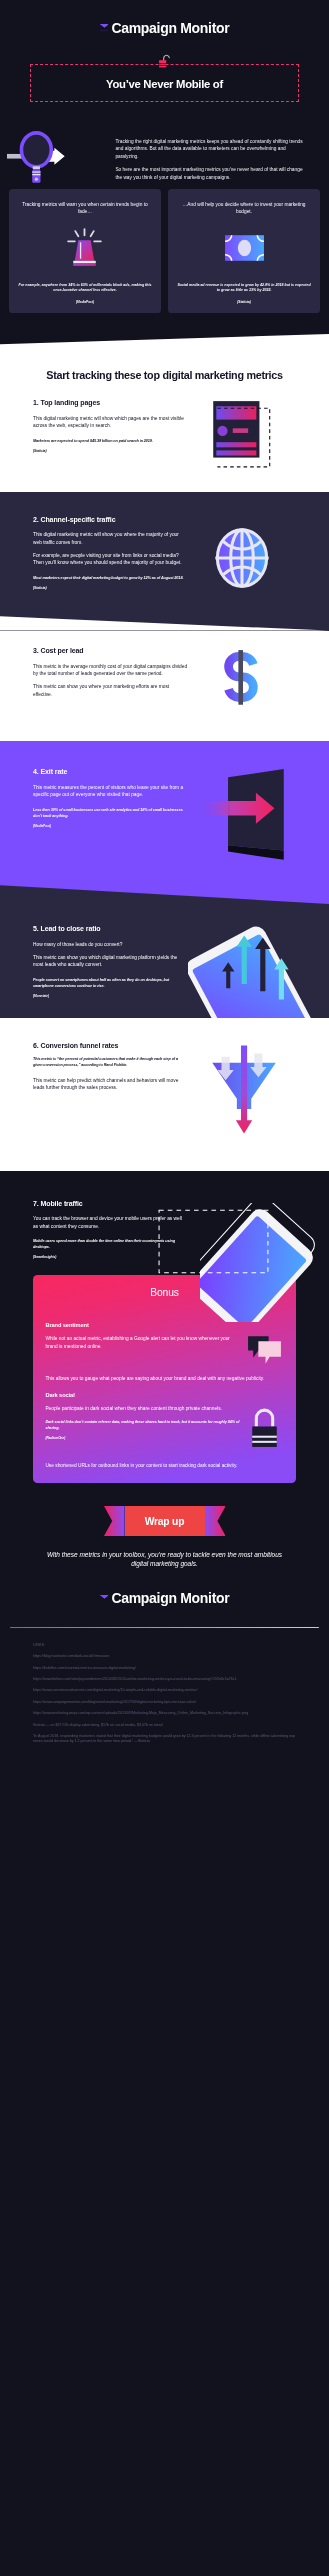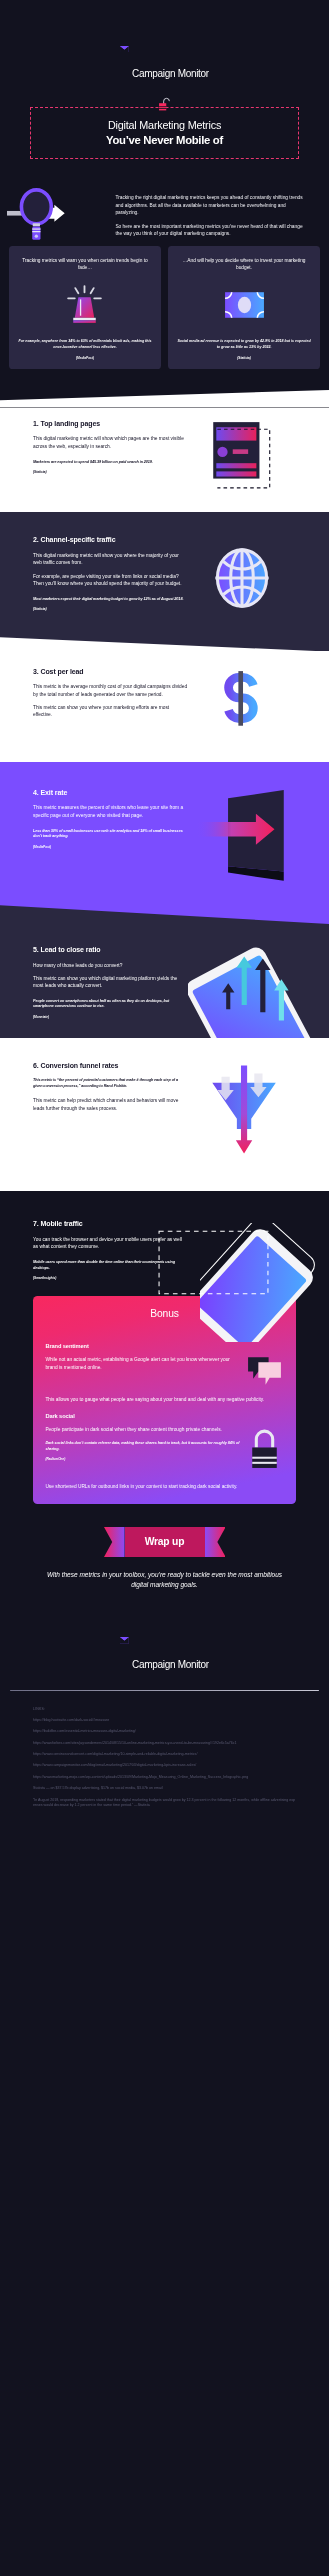--- a/index.html
+++ b/index.html
@@ -24,21 +24,21 @@
     font-weight:bold; font-size:7px; letter-spacing:-0.1px;
     line-height:1.2;
   }
   .body-t { font-size:4.8px; line-height:1.55; font-weight:400; }
   .bold-t { font-size:3.8px; line-height:1.5; font-weight:bold; font-style:italic; letter-spacing:-0.1px;}
   .src-t  { font-size:3.2px; font-weight:bold; font-style:italic; }
 
   
   .logo { display:flex; align-items:center; justify-content:center; gap:3.1px; }
   .logo-mark { width:8.8px; height:6.7px; display:block; }
-  .logo-word { font-size:10px; font-weight:normal; letter-spacing:-0.3px; color:#fff;margin-top:48px; }
+  .logo-word { font-size:14px; font-weight:bold; letter-spacing:-0.3px; color:#fff; }
 
   
   .header { padding-top:19.6px; padding-bottom:0; }
   .lock-wrap { display:flex; justify-content:center; margin-top:18.6px; margin-bottom:-6.2px; position:relative; z-index:3;}
   .title-box {
     margin:0 30px; border:0.7px dashed #e8366f; border-radius:0.5px;
     padding:11.3px 5.2px 10.3px; text-align:center;
   }
   .title-line1 { font-size:10.8px; font-weight:400; letter-spacing:-0.2px; line-height:1.25; }
   .title-line2 { font-size:11.3px; font-weight:bold; letter-spacing:-0.3px; line-height:1.25; margin-top:1px;}
@@ -93,21 +93,21 @@
   .bonus .bold-t { margin-top:7.7px; display:block;}
   .bonus .src-t { margin-top:4.6px; display:block;}
   .bonus-row { display:flex; align-items:flex-start; gap:5.2px; }
   .bonus-row .t { flex:1; }
 
   
   .ribbon-wrap { display:flex; justify-content:center; padding:23px 0 0; }
   .ribbon { position:relative; display:flex; align-items:center; }
   .ribbon .tail { width:20.6px; height:30px; }
   .ribbon .mid {
-    background:#be185d; height:30px; min-width:80px; display:flex;
+    background:#ef4444; height:30px; min-width:80px; display:flex;
     align-items:center; justify-content:center;
     font-size:10.3px; font-weight:bold; letter-spacing:-0.2px;
   }
   .wrapup-txt {
     text-align:center; font-style:italic; font-size:6.5px; line-height:1.45;
     padding:13.4px 44px 0; color:#fff;
   }
 
   
   .foot-logo { padding:21.7px 0 0; }
@@ -136,21 +136,20 @@
     <div class="lock-wrap">
       <svg width="14.4" height="15.5" viewBox="0 0 28 30">
         <path d="M13 13V8a5.5 5.5 0 0 1 11 0" fill="none" stroke="#d9d9e3" stroke-width="1.8"></path>
         <rect x="4" y="12" width="14" height="14" fill="#f8285f"></rect>
         <rect x="4" y="18" width="14" height="1.6" fill="#12121f"></rect>
         <rect x="4" y="21.5" width="14" height="1.6" fill="#12121f"></rect>
       </svg>
     </div>
 
     <div class="title-box">
-      <div class="title-line1">Digital Marketing Metrics</div>
       <div class="title-line2">You’ve Never Mobile of</div>
     </div>
 
     <div class="intro">
       <span>
         <svg width="103" height="62" viewBox="0 0 200 120">
           <rect x="0" y="56" width="70" height="9" fill="#bfbfcc"></rect>
           <polygon points="46,50 92,50 92,44 112,60.5 92,77 92,71 46,71" fill="#ffffff"></polygon>
           <ellipse cx="57" cy="48" rx="29" ry="33" fill="#23203a"></ellipse>
           <ellipse cx="57" cy="48" rx="29" ry="33" fill="none" stroke="#7b4dff" stroke-width="7"></ellipse>
@@ -219,20 +218,21 @@
         <div class="card-src">(Statista)</div>
       </div>
     </div>
 
     <svg class="wedge" viewBox="0 0 639 34" preserveAspectRatio="none" style="margin-top:20.6px;height:17.5px">
       <polygon points="0,34 0,20 639,0 639,34" fill="#ffffff"></polygon>
     </svg>
   </div>
 
   <div class="sec white on-white">
+    <div class="sec-title">Start tracking these top digital marketing metrics</div>
 
     <div class="metric pad" style="padding-top:12.4px;padding-bottom:18.6px">
       <div class="txt">
         <h3 class="h-num">1. Top landing pages</h3>
         <p class="body-t">This digital marketing metric will show which pages are the most visible across the web, especially in search.</p>
         <p class="bold-t">Marketers are expected to spend $45.39 billion on paid search in 2019.</p>
         <p class="src-t">(Statista)</p>
       </div>
       <div class="art">
         <span>

